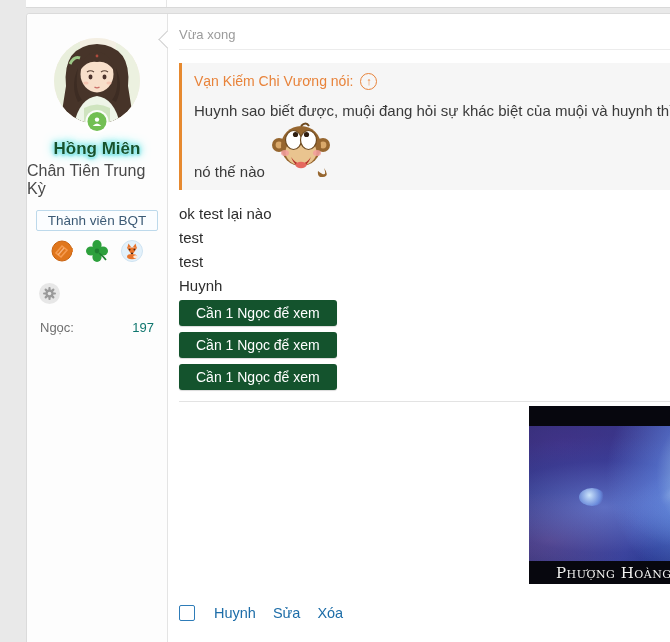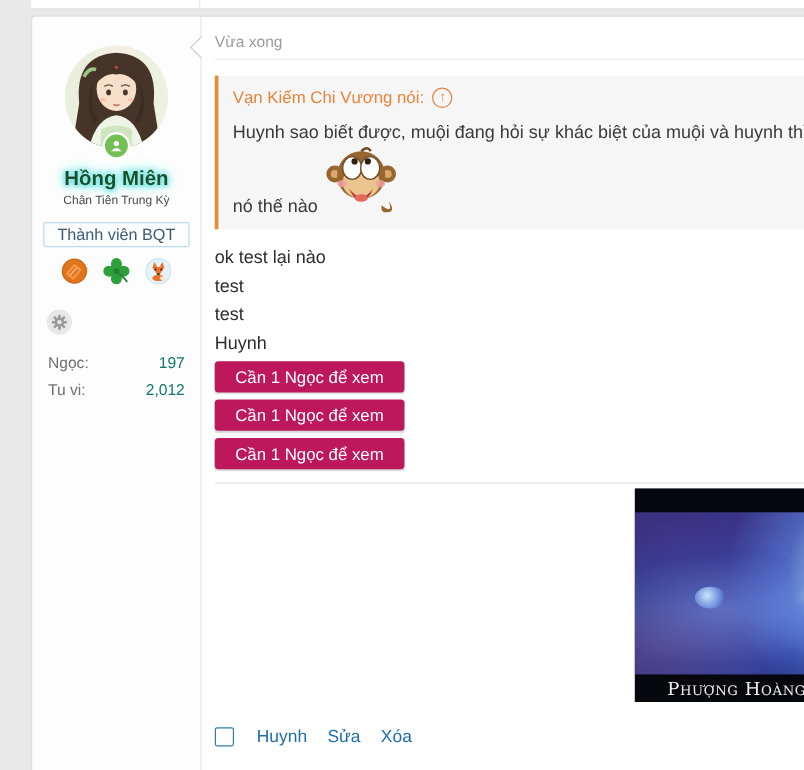--- a/index.html
+++ b/index.html
@@ -12,21 +12,21 @@
 
   
   .post { position:absolute; left:26px; top:13px; width:700px; height:660px; background:#fff; border:1px solid #dbdbdb; border-radius:3px; display:flex; }
 
   
   .user-cell { flex:0 0 140px; width:140px; background:#fdfdfd; padding-top:24px; display:flex; flex-direction:column; align-items:center; border-radius:3px 0 0 3px; }
   .avatar-wrap { position:relative; width:86px; height:86px; }
   .avatar { width:86px; height:86px; border-radius:50%; overflow:hidden; display:block; background:#f3eee2; }
   .online-badge { position:absolute; left:50%; transform:translateX(-50%); bottom:-7px; width:19px; height:19px; border-radius:50%; background:#72bf53; box-shadow:0 0 0 2px rgba(255,255,255,.9); display:flex; align-items:center; justify-content:center; }
   .username { margin-top:15px; font-size:17px; font-weight:bold; color:#14532d; text-shadow:0 0 2px #fff, 0 0 6px #45e2e2, 0 0 11px #45e2e2, 0 1px 3px rgba(40,200,215,.9); }
-  .user-title { margin-top:3px; font-size:10px; color:#494949; }
+  .user-title { margin-top:3px; font-size:16px; color:#494949; }
   .user-banner { margin-top:12px; font-size:13.5px; color:#3c5a75; background:#fbfdff; border:1px solid #bdd9eb; border-radius:2px; padding:2px 11px; }
   .badge-row { margin-top:9px; display:flex; align-items:center; gap:13px; }
   .badge-row svg { display:block; }
   .gear-row { margin-top:21px; align-self:flex-start; margin-left:12px; }
   .gear-btn { width:21px; height:21px; border-radius:50%; background:#e7e7e7; border:none; padding:0; display:flex; align-items:center; justify-content:center; cursor:pointer; }
   .stats { margin-top:13px; width:100%; padding:0 13px; font-size:13px;text-align:right; }
   .stat-row { display:flex; justify-content:space-between; line-height:22px; }
   .stat-label { color:#6f6f6f; }
   .stat-value { color:#0f766e; }
 
@@ -35,21 +35,21 @@
   .msg-arrow { position:absolute; left:-7px; top:19px; width:13px; height:13px; background:#fff; border-left:1px solid #cfcfcf; border-bottom:1px solid #cfcfcf; transform:rotate(45deg); }
   .msg-meta { font-size:13px; color:#9b9b9b; padding-bottom:7px; border-bottom:1px solid #ececec; }
 
   .quote { margin-top:13px; background:#f6f6f6; border-left:3px solid #e6892f; padding:10px 12px 10px 12px; overflow:hidden; }
   .quote-attr { color:#e8833a; font-size:14px; display:flex; gap:7px; cursor:pointer; width:fit-content; }
   .quote-jump { width:17px; height:17px; border:1px solid #e8833a; border-radius:50%; color:#e8833a; font-size:11px; line-height:15px; text-align:center; flex:0 0 17px; }
   .quote-line1 { margin-top:12px; font-size:15px; color:#3a3a3a; white-space:nowrap; }
   .quote-line2 { margin-top:2px; font-size:15px; color:#3a3a3a; display:flex; align-items:flex-end; gap:5px; }
 
   .msg-body { margin-top:12px; font-size:15px; color:#2d2d2d; line-height:24px; }
-  .unlock-btn { display:block; background:#be185d; color:#fff; font-size:14px; font-family:inherit; border:none; border-radius:3px; padding:5px 17px; margin-top:6px; cursor:pointer; box-shadow:0 1px 1px rgba(0,0,0,.15);text-align:center; }
+  .unlock-btn { display:block; background:#14532d; color:#fff; font-size:14px; font-family:inherit; border:none; border-radius:3px; padding:5px 17px; margin-top:6px; cursor:pointer; box-shadow:0 1px 1px rgba(0,0,0,.15);text-align:center; }
   .unlock-btn:first-of-type { margin-top:2px; }
 
   .post-hr { border:none; border-top:1px solid #e3e3e3; margin:11px 0 0 0; }
 
   .vid { position:relative; margin:4px 0 0 350px; width:280px; height:178px; background:#07070e; overflow:hidden; }
   .vid-art { position:absolute; left:0; right:0; top:20px; bottom:23px;
     background:
       radial-gradient(circle at 71% 36%, rgba(244,253,255,.95) 4%, rgba(175,222,255,.8) 15%, rgba(115,165,250,.4) 33%, rgba(0,0,0,0) 56%),
       radial-gradient(ellipse at 92% 62%, rgba(145,195,255,.5), transparent 45%),
       radial-gradient(ellipse at 27% 60%, rgba(125,155,240,.55), rgba(60,80,180,.28) 40%, transparent 62%),
@@ -170,24 +170,20 @@
           <circle cx="6.5" cy="6.5" r="1.8" fill="#e7e7e7"></circle>
         </svg>
       </button>
     </div>
 
     <div class="stats">
       <div class="stat-row">
         <span class="stat-label">Ngọc:</span>
         <span class="stat-value">197</span>
       </div>
-      <div class="stat-row">
-        <span class="stat-label">Tu vi:</span>
-        <span class="stat-value">2,012</span>
-      </div>
     </div>
   </div>
 
   <div class="msg-cell">
     <div class="msg-arrow"></div>
     <div class="msg-meta">Vừa xong</div>
 
     <div class="quote">
       <div class="quote-attr">
         <span>Vạn Kiếm Chi Vương nói:</span>

